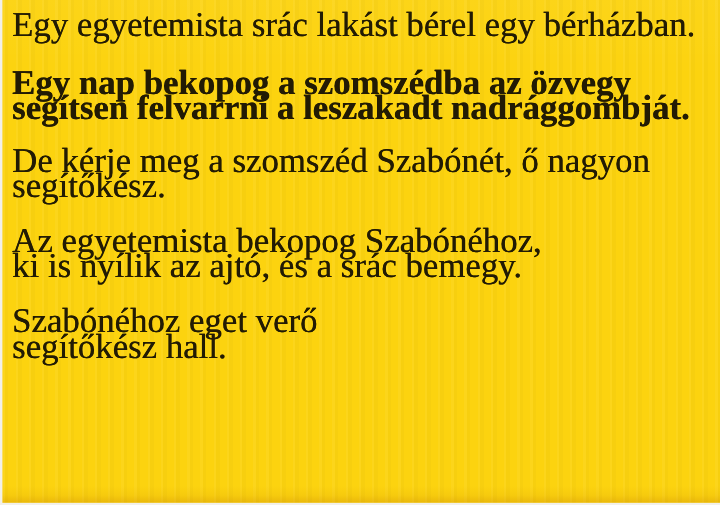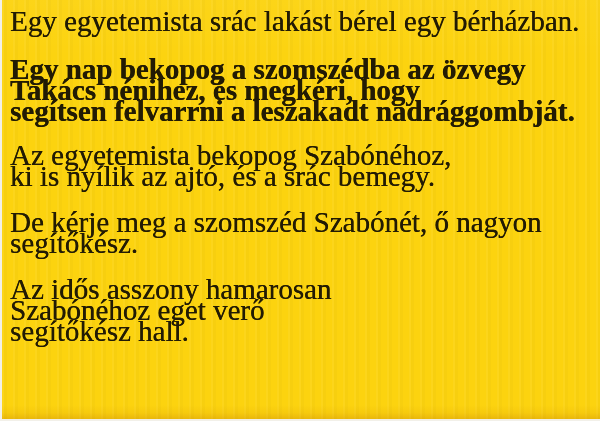--- a/index.html
+++ b/index.html
@@ -70,37 +70,35 @@
   <div class="texture"></div>
 
   <div class="content">
 
     <div class="para">
       <span class="line">Egy egyetemista srác lakást bérel egy bérházban.</span>
     </div>
 
     <div class="para">
       <span class="line">Egy nap bekopog a szomszédba az özvegy</span>
-      <span class="line">Takács nénihez, és megkéri, hogy</span>
       <span class="line">segítsen felvarrni a leszakadt nadrággombját.</span>
     </div>
 
+
+    <div class="para">
+      <span class="line">De kérje meg a szomszéd Szabónét, ő nagyon</span>
+      <span class="line">segítőkész.</span>
+    </div>
 
     <div class="para">
       <span class="line">Az egyetemista bekopog Szabónéhoz,</span>
       <span class="line">ki is nyílik az ajtó, és a srác bemegy.</span>
     </div>
 
     <div class="para">
-      <span class="line">De kérje meg a szomszéd Szabónét, ő nagyon</span>
-      <span class="line">segítőkész.</span>
-    </div>
-
-    <div class="para">
-      <span class="line">Az idős asszony hamarosan</span>
       <span class="line">Szabónéhoz eget verő</span>
       <span class="line">segítőkész hall.</span>
     </div>
 
   </div>
 
   <div class="bottom-shade"></div>
 </div>
 
 </body></html>

